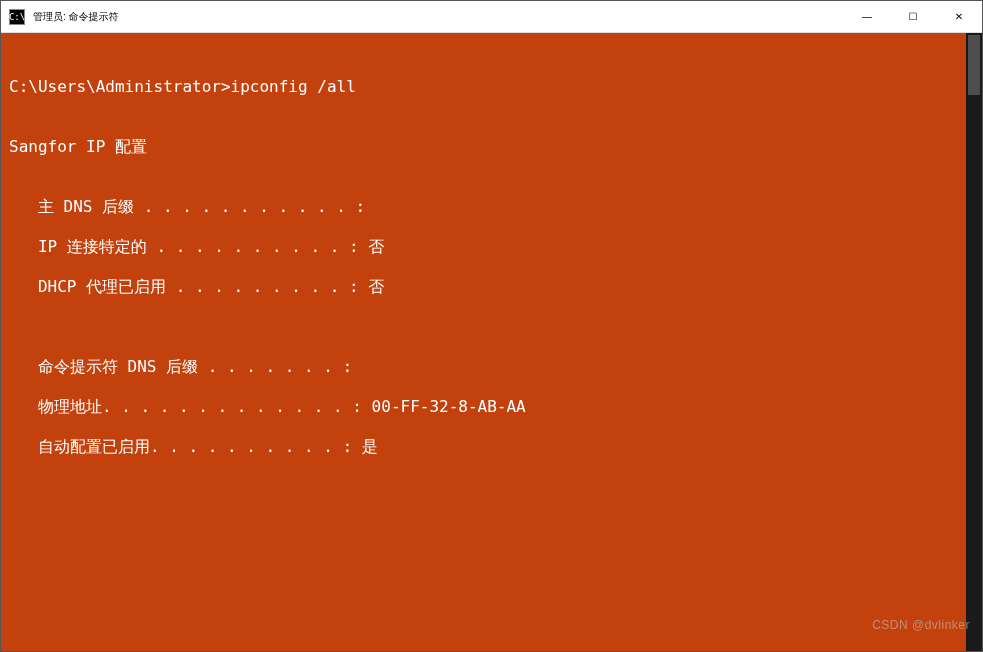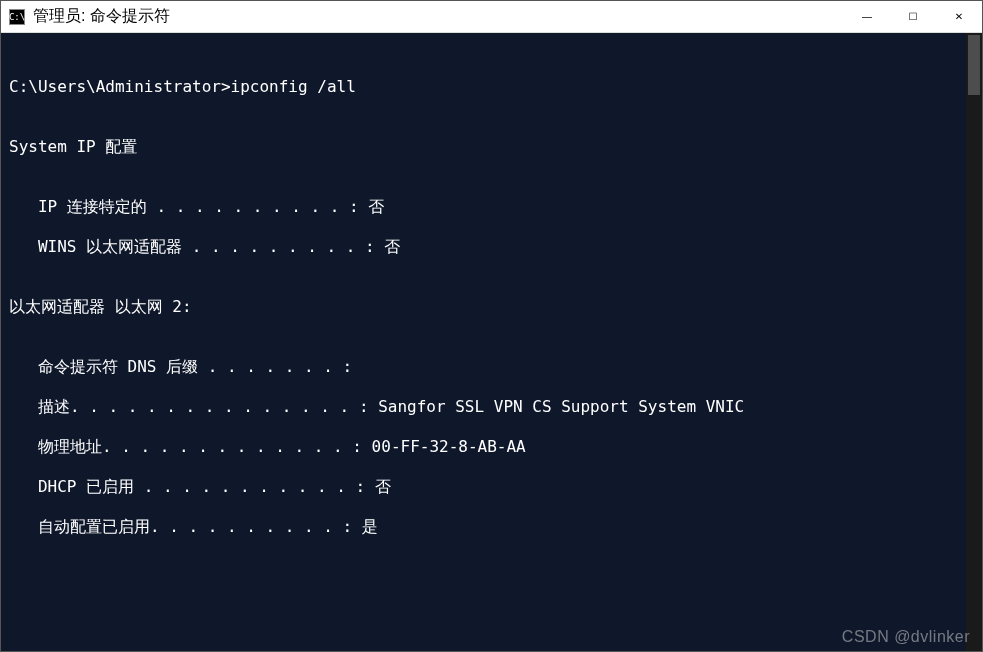--- a/index.html
+++ b/index.html
@@ -34,41 +34,41 @@
       background: #000;
       color: #fff;
       font-size: 9px;
       font-family: monospace;
       display: flex;
       align-items: center;
       justify-content: center;
       border: 1px solid #888;
     }
     .titlebar-title {
-      font-size: 16px;
+      font-size: 10px;
       color: #000;
       flex: 1;
     }
     .win-controls {
       display: flex;
       height: 100%;
     }
     .win-btn {
       width: 46px;
       height: 100%;
       display: flex;
       align-items: center;
       justify-content: center;
       font-size: 10px;
       color: #000;
       cursor: pointer;
     }
     .terminal {
       flex: 1;
-      background: #0f172a;
+      background: #c2410c;
       color: #fff;
       font-family: "NSimSun", "SimSun", "Consolas", monospace;
       font-size: 16px;
       line-height: 20px;
       padding: 4px 2px 4px 8px;
       overflow: hidden;
       white-space: pre;
       position: relative;
     }
     .scrollbar {
@@ -83,24 +83,24 @@
       position: absolute;
       right: 2px;
       top: 2px;
       width: 12px;
       height: 60px;
       background: #4d4d4d;
     }
     .watermark {
       position: absolute;
       right: 12px;
-      bottom: 4px;
+      bottom: 16px;
       color: rgba(200,200,200,0.55);
       font-family: Arial, sans-serif;
-      font-size: 16px;
+      font-size: 12px;
       letter-spacing: 0.5px;
       pointer-events: none;
     }
     .term-line { display: block; }
   </style>
 </head>
 <body>
 
 <div class="window">
 
@@ -111,31 +111,29 @@
       <div class="win-btn">—</div>
       <div class="win-btn">☐</div>
       <div class="win-btn close">✕</div>
     </div>
   </div>
 
   <div class="terminal">
 <span class="term-line"></span>
 <span class="term-line">C:\Users\Administrator&gt;ipconfig /all</span>
 <span class="term-line"></span>
-<span class="term-line">System IP 配置</span>
+<span class="term-line">Sangfor IP 配置</span>
 <span class="term-line"></span>
+<span class="term-line">   主 DNS 后缀 . . . . . . . . . . . :</span>
 <span class="term-line">   IP 连接特定的 . . . . . . . . . . : 否</span>
-<span class="term-line">   WINS 以太网适配器 . . . . . . . . . : 否</span>
+<span class="term-line">   DHCP 代理已启用 . . . . . . . . . : 否</span>
 <span class="term-line"></span>
-<span class="term-line">以太网适配器 以太网 2:</span>
 <span class="term-line"></span>
 <span class="term-line">   命令提示符 DNS 后缀 . . . . . . . :</span>
-<span class="term-line">   描述. . . . . . . . . . . . . . . : Sangfor SSL VPN CS Support System VNIC</span>
 <span class="term-line">   物理地址. . . . . . . . . . . . . : 00-FF-32-8-AB-AA</span>
-<span class="term-line">   DHCP 已启用 . . . . . . . . . . . : 否</span>
 <span class="term-line">   自动配置已启用. . . . . . . . . . : 是</span>
 
 
 
 
 
 
 
 
 <span class="term-line"></span>

